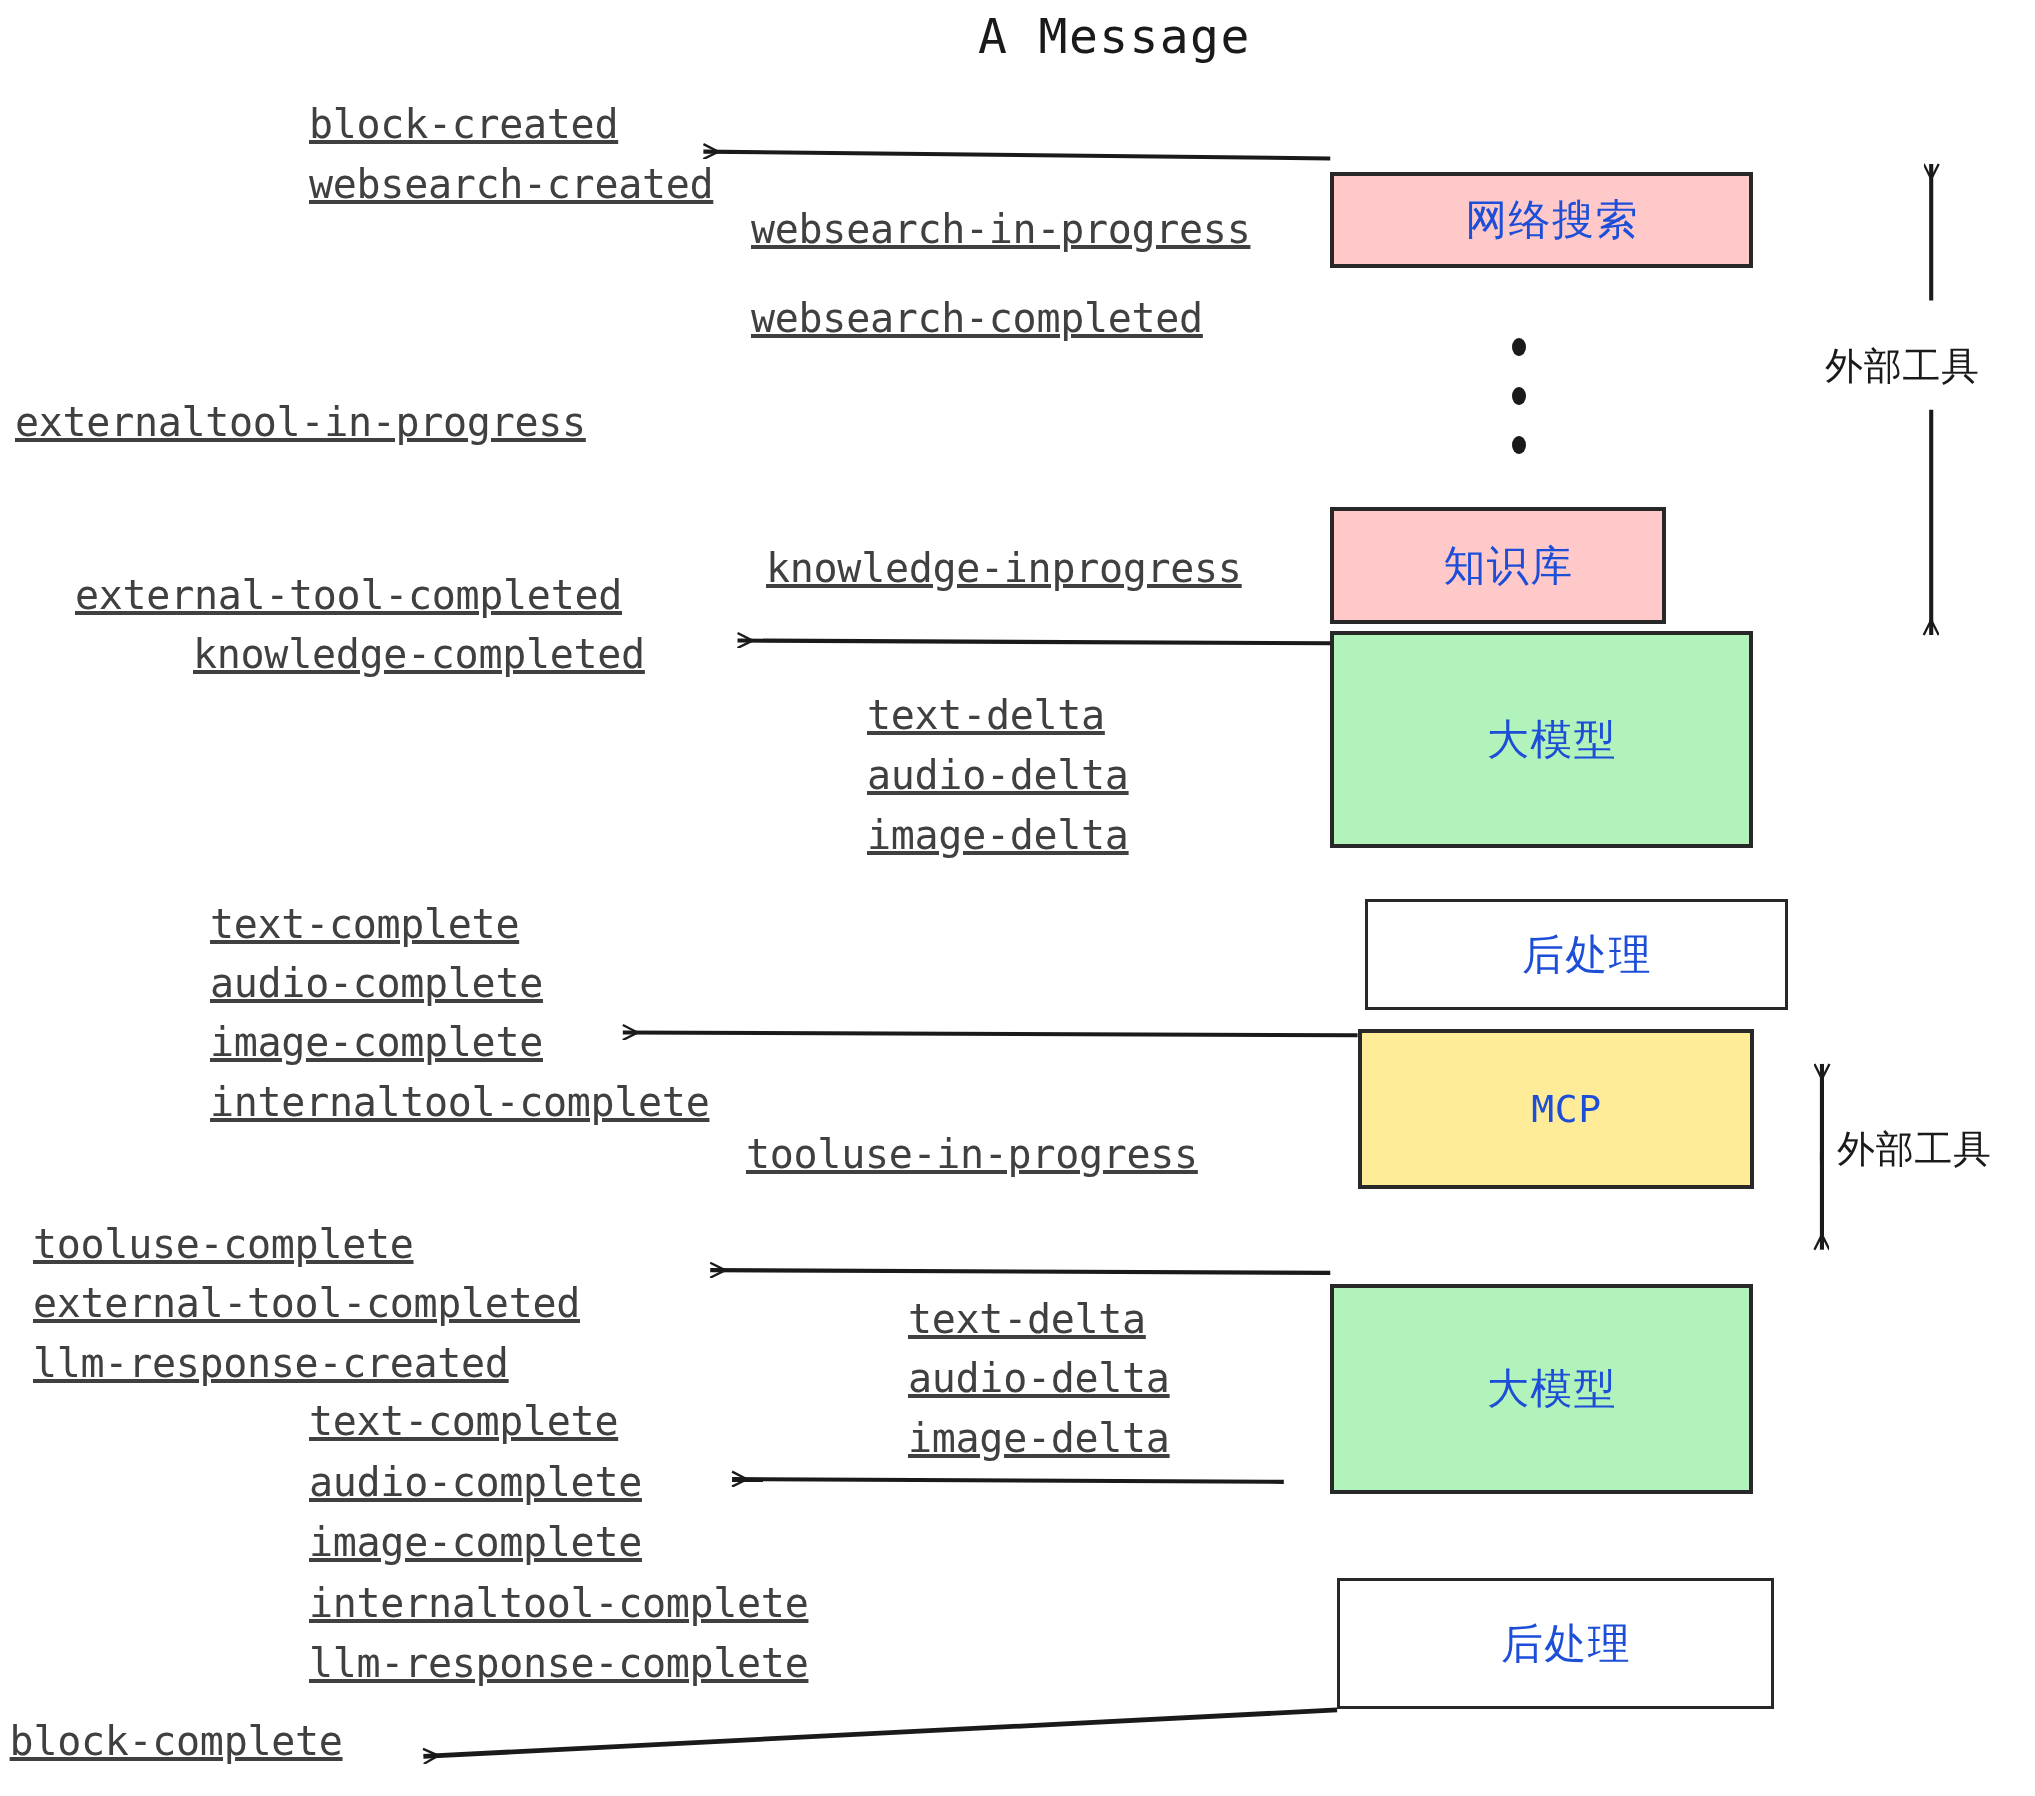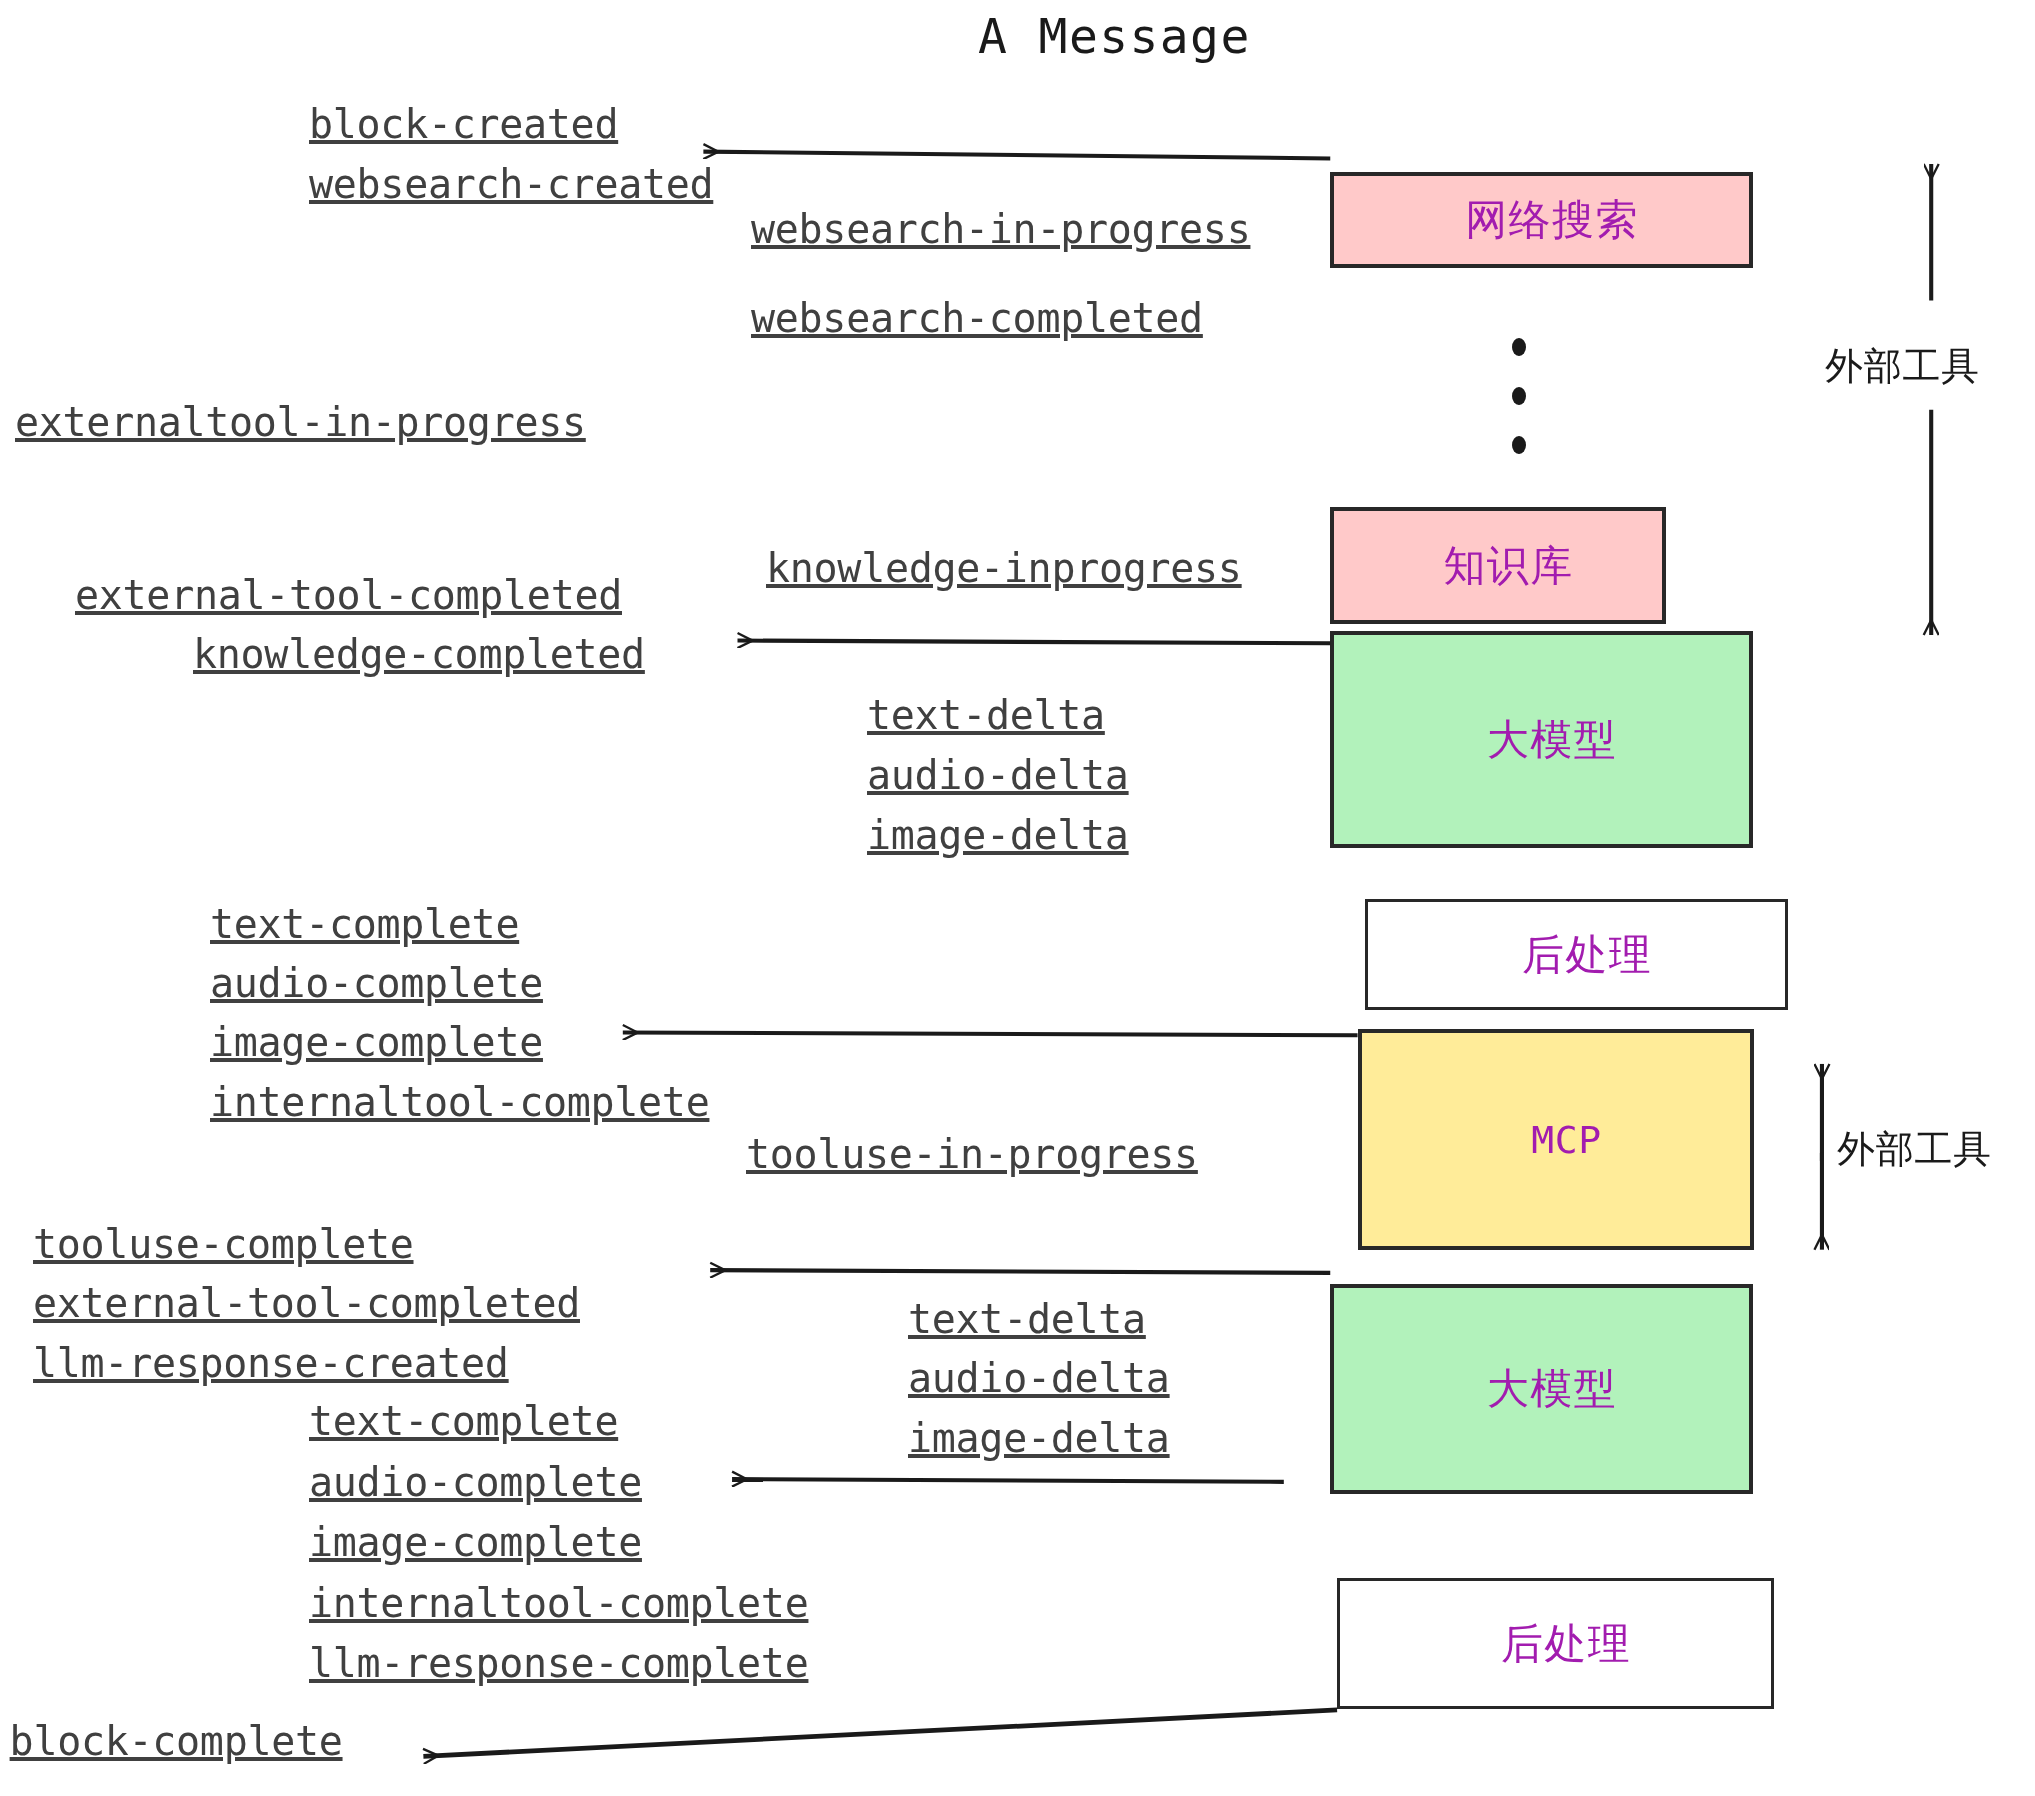--- a/index.html
+++ b/index.html
@@ -36,21 +36,21 @@
     position:absolute;
     border:4.8px solid #282828;
     box-sizing:border-box;
     display:flex;
     align-items:center;
     justify-content:center;
   }
   .box span{
     font-family:"DejaVu Sans","Liberation Sans",sans-serif;
     font-size:42px;
-    color:#a21caf;
+    color:#1d4ed8;
     letter-spacing:1.4px;
     margin-left:21px;
   }
   .box.mcp span{
     font-family:"DejaVu Sans Mono","Liberation Mono",monospace;
     font-size:38px;
     letter-spacing:0.7px;
   }
   .cnlabel{
     position:absolute;
@@ -102,21 +102,21 @@
   </div>
 
   <div class="box" style="left:1330px;top:631px;width:423px;height:217px;background:#B2F2BB;">
     <span>大模型</span>
   </div>
 
   <div class="box" style="left:1365px;top:899px;width:423px;height:111px;background:#FFFFFF;border-width:3.4px;">
     <span>后处理</span>
   </div>
 
-  <div class="box mcp" style="left:1358px;top:1029px;width:396px;height:221px;background:#FFEC99;">
+  <div class="box mcp" style="left:1358px;top:1029px;width:396px;height:160px;background:#FFEC99;">
     <span>MCP</span>
   </div>
 
   <div class="box" style="left:1330px;top:1284px;width:423px;height:210px;background:#B2F2BB;">
     <span>大模型</span>
   </div>
 
   <div class="box" style="left:1337px;top:1578px;width:437px;height:131px;background:#FFFFFF;border-width:3.4px;">
     <span>后处理</span>
   </div>

